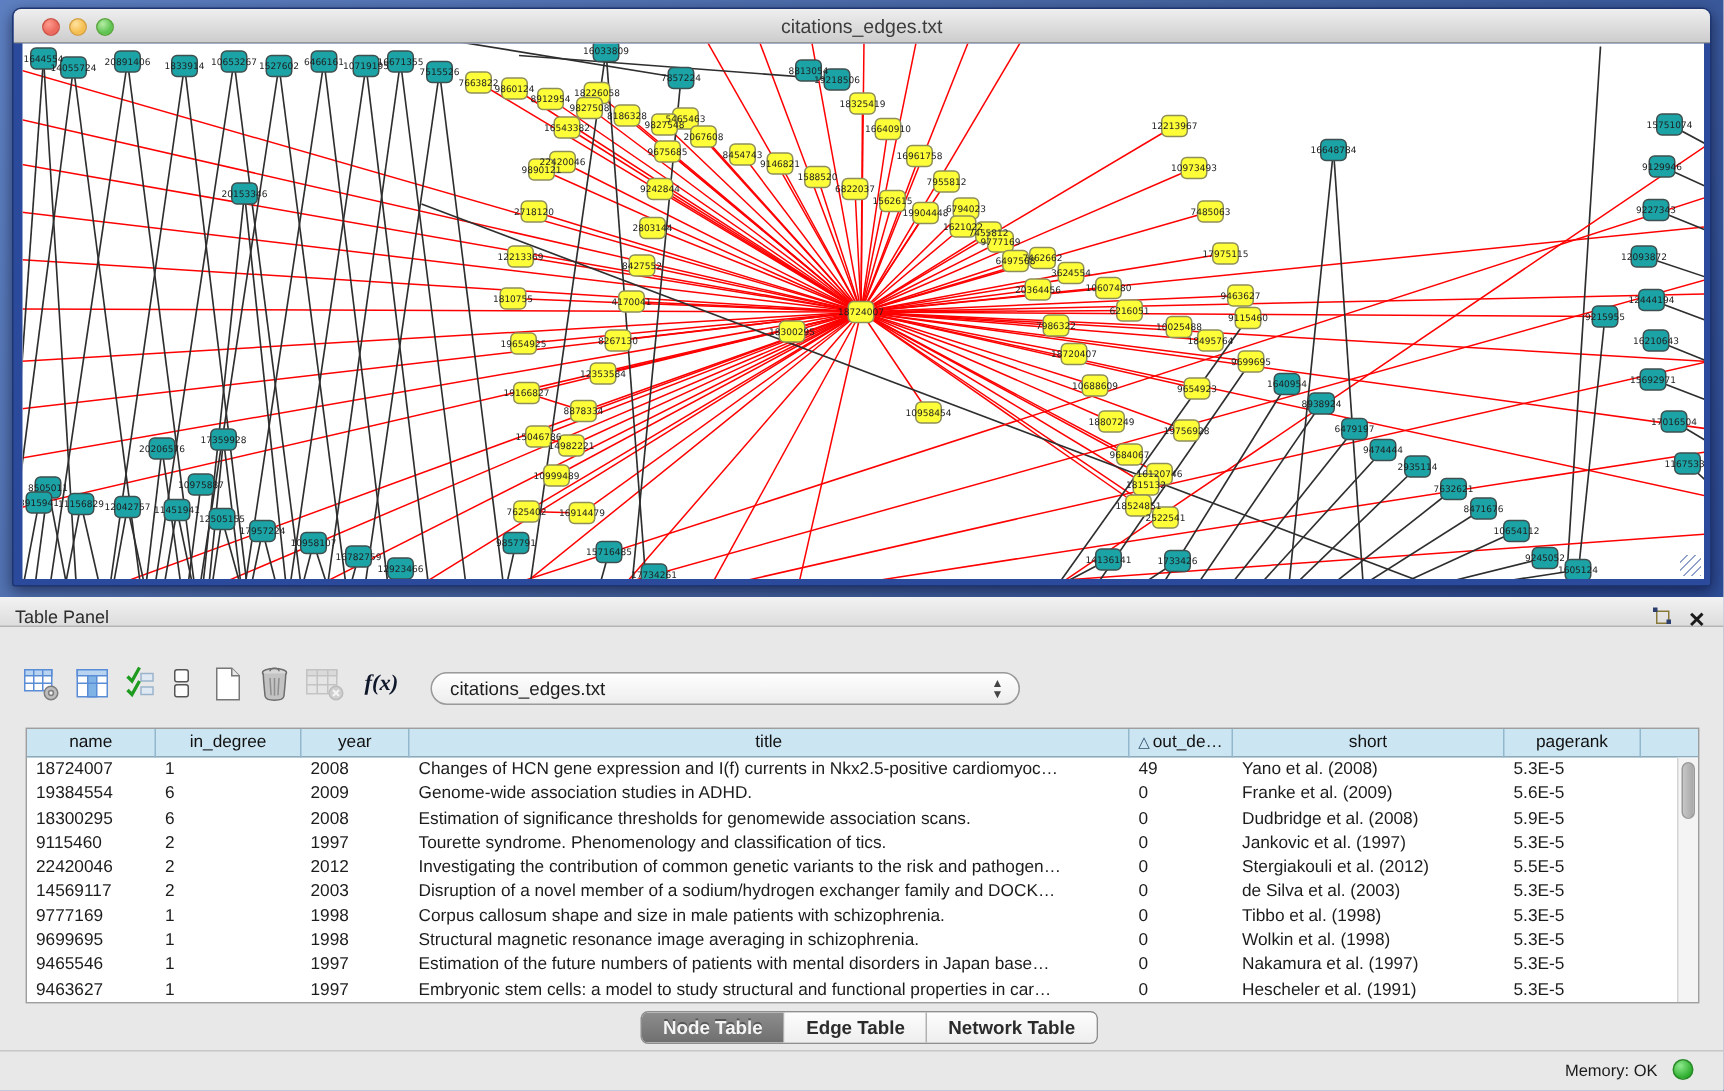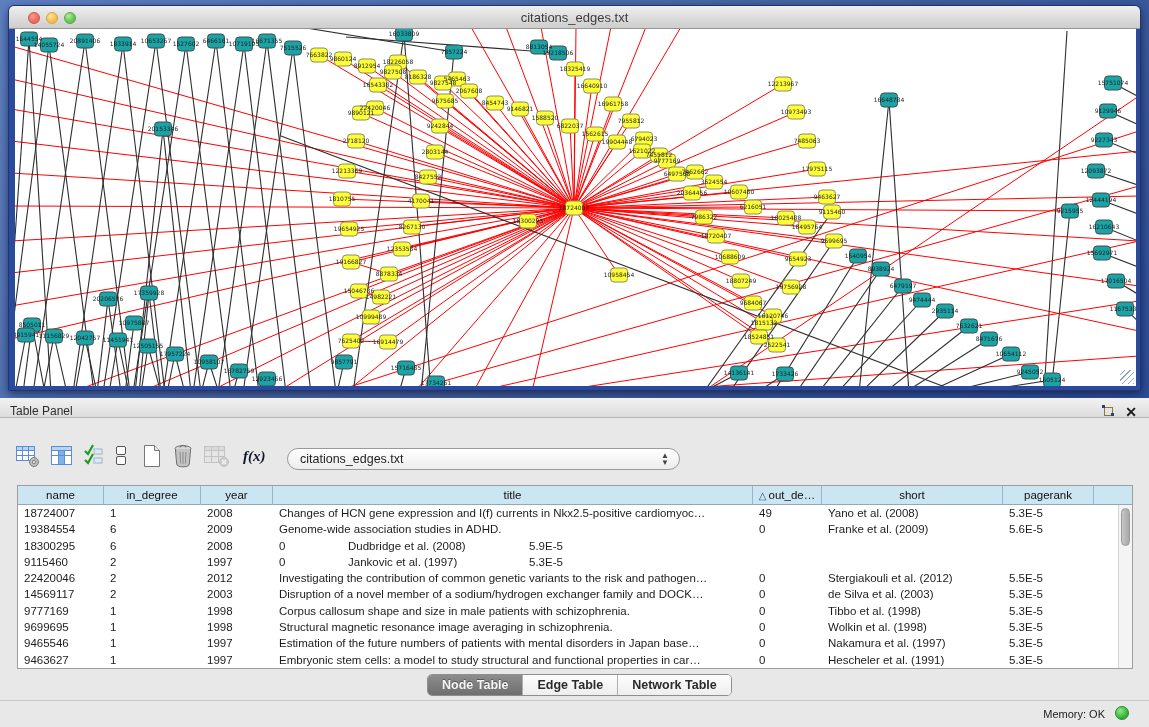--- a/index.html
+++ b/index.html
@@ -656,28 +656,30 @@
             <div class="td" style="width: 72px;">2009</div>
             <div class="td" style="width: 480px;">Genome-wide association studies in ADHD.</div>
             <div class="td" style="width: 69px;">0</div>
             <div class="td" style="width: 181px;">Franke et al. (2009)</div>
             <div class="td" style="width: 91px;">5.6E-5</div>
           </div>
           <div class="tr">
             <div class="td" style="width: 86px;">18300295</div>
             <div class="td" style="width: 97px;">6</div>
             <div class="td" style="width: 72px;">2008</div>
+            <div class="td" style="width: 480px;">Estimation of significance thresholds for genomewide association scans.</div>
             <div class="td" style="width: 69px;">0</div>
             <div class="td" style="width: 181px;">Dudbridge et al. (2008)</div>
             <div class="td" style="width: 91px;">5.9E-5</div>
           </div>
           <div class="tr">
             <div class="td" style="width: 86px;">9115460</div>
             <div class="td" style="width: 97px;">2</div>
             <div class="td" style="width: 72px;">1997</div>
+            <div class="td" style="width: 480px;">Tourette syndrome. Phenomenology and classification of tics.</div>
             <div class="td" style="width: 69px;">0</div>
             <div class="td" style="width: 181px;">Jankovic et al. (1997)</div>
             <div class="td" style="width: 91px;">5.3E-5</div>
           </div>
           <div class="tr">
             <div class="td" style="width: 86px;">22420046</div>
             <div class="td" style="width: 97px;">2</div>
             <div class="td" style="width: 72px;">2012</div>
             <div class="td" style="width: 480px;">Investigating the contribution of common genetic variants to the risk and pathogen…</div>
             <div class="td" style="width: 69px;">0</div>

